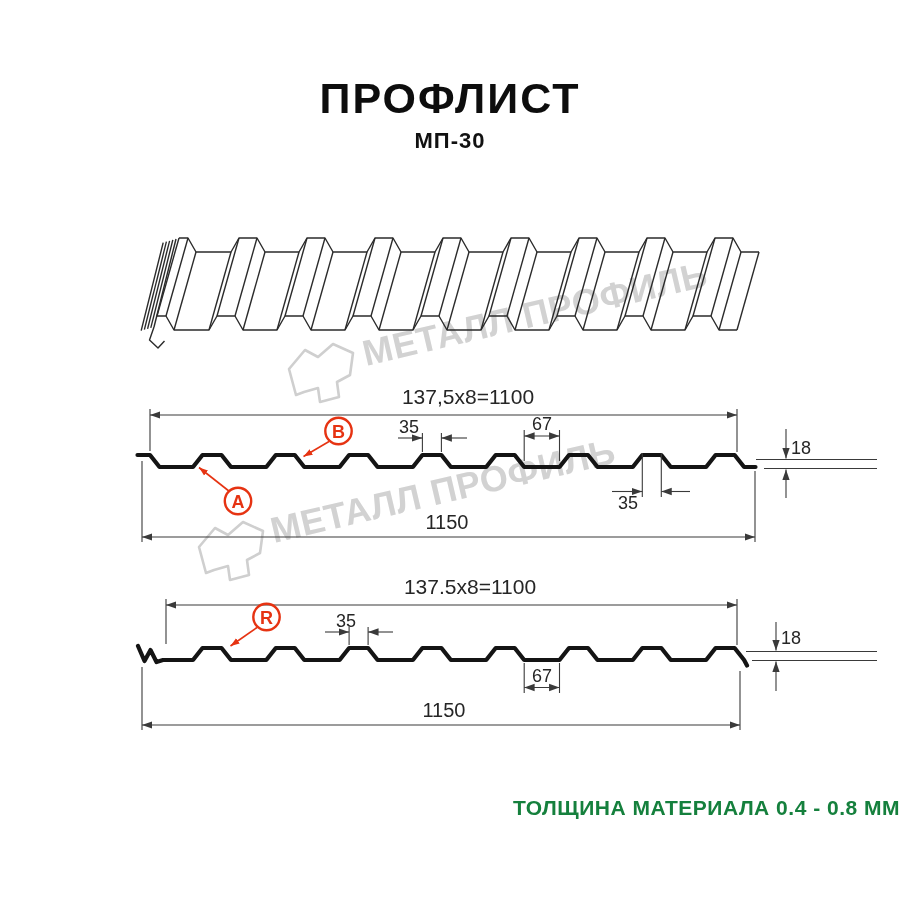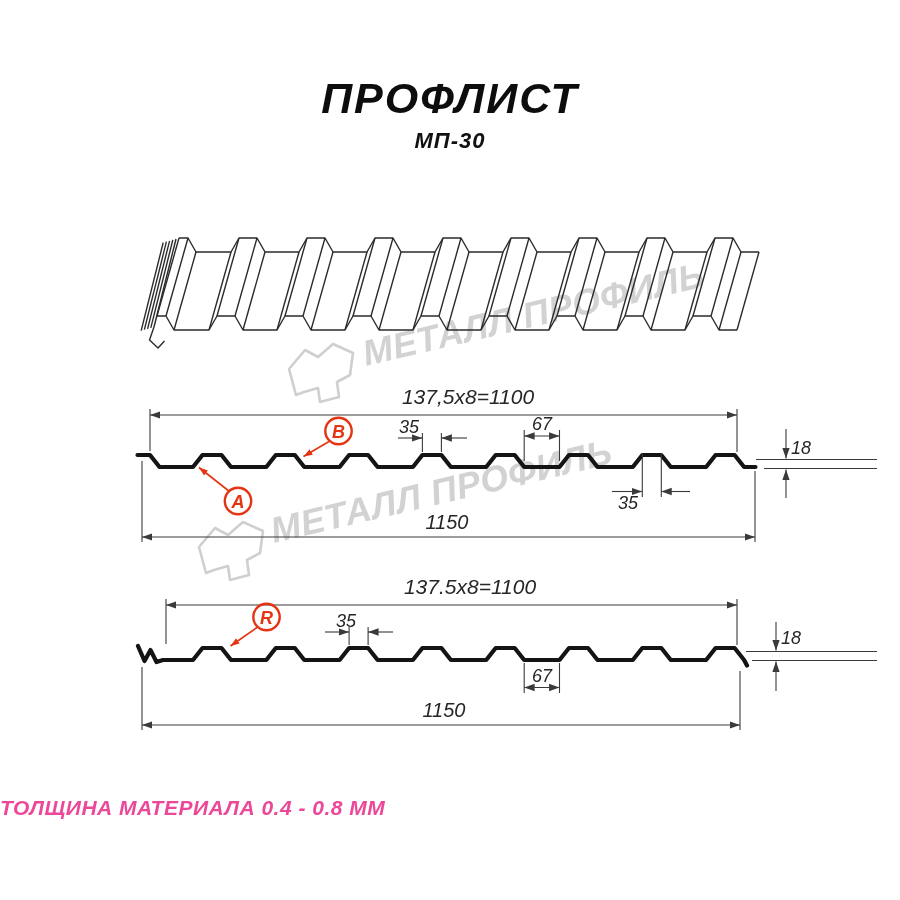--- a/index.html
+++ b/index.html
@@ -1,23 +1,23 @@
 <!DOCTYPE html>
 <html><head>
 <meta charset="utf-8">
 <style>
   html,body{margin:0;padding:0;background:#fff;}
   #stage{position:relative;width:900px;height:900px;background:#ffffff;overflow:hidden;
-         font-family:"Liberation Sans","DejaVu Sans",sans-serif;font-style:italic;}
+         font-family:"Liberation Sans","DejaVu Sans",sans-serif;}
   .title{position:absolute;left:0;top:74px;width:900px;text-align:center;
          font-size:43px;font-weight:700;letter-spacing:2px;color:#0d0d0d;}
   .subtitle{position:absolute;left:0;top:128px;width:900px;text-align:center;
          font-size:22px;font-weight:600;letter-spacing:1px;color:#111;}
-  .footer{position:absolute;left:0;top:796px;width:900px;text-align:left;
-         font-size:21px;font-weight:700;letter-spacing:0.5px;color:#ec4899;}
+  .footer{position:absolute;left:0;top:796px;width:900px;text-align:right;
+         font-size:21px;font-weight:700;letter-spacing:0.5px;color:#15803d;}
   svg#diagram{position:absolute;left:0;top:0;}
   .dim{stroke:#3a3a3a;stroke-width:1.1;fill:none;}
   .dimtxt{fill:#262626;font-size:18px;font-family:"Liberation Sans",sans-serif;}
   .dimtxt.big{font-size:20px;}
   .dimtxt.formula{font-size:21px;}
   .prof{fill:none;stroke:#141414;stroke-width:4.2;stroke-linejoin:round;stroke-linecap:round;}
   .wire{fill:none;stroke:#2b2b2b;stroke-width:1.4;stroke-linejoin:round;}
   .red{stroke:#e63312;fill:none;stroke-width:2.4;}
   .redln{stroke:#e63312;stroke-width:1.6;fill:none;}
   .redtxt{fill:#e63312;font-size:18px;font-weight:600;text-anchor:middle;

